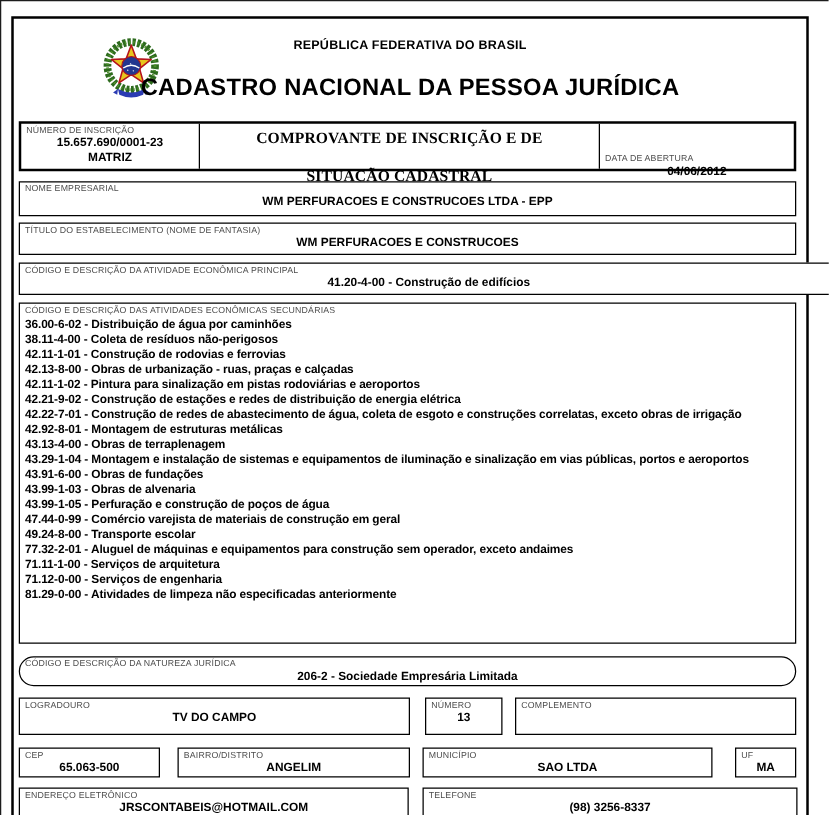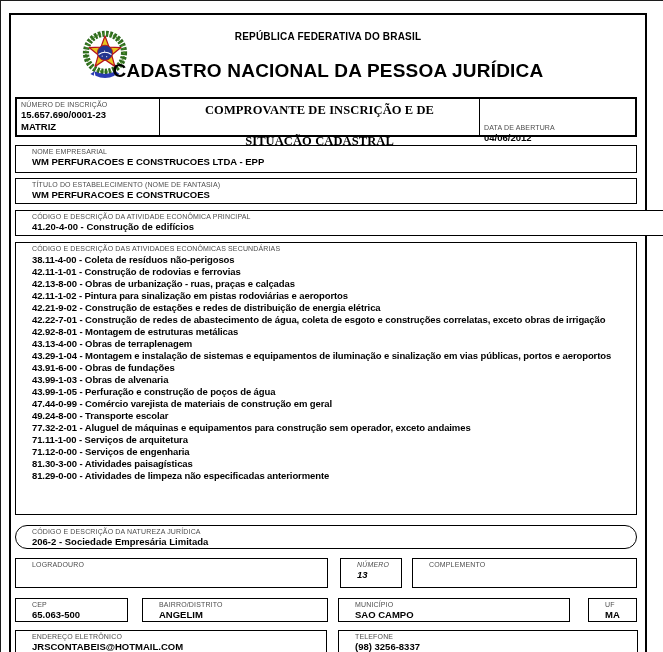--- a/index.html
+++ b/index.html
@@ -19,35 +19,35 @@
   .row1{position:absolute;left:15px;top:97px;width:622px;height:40px;
     border:2px solid #000;box-sizing:border-box;display:flex;background:#fff;}
   .r1cell{box-sizing:border-box;padding:2px 4px 0;}
   .r1c1{width:142px;}
   .r1c2{width:321px;border-left:1.5px solid #000;border-right:1.5px solid #000;
     text-align:center;font-family:Liberation Serif, serif;}
   .r1c3{flex:1;margin-top:23px;}
   .comp-title{font-size:12.5px;font-weight:bold;line-height:15px;margin-top:2px;
     letter-spacing:.1px;}
   .fbox{position:absolute;border:1.5px solid #000;box-sizing:border-box;
-    padding:2px 16px 0;background:#fff;}
+    padding:2px 4px 0;background:#fff;}
   .label{font-size:7px;line-height:8px;color:#4d4d4d;white-space:nowrap;
     letter-spacing:.15px;}
-  .val{font-size:9.5px;font-weight:bold;line-height:12px;color:#000;white-space:nowrap;}
+  .val{font-size:9.5px;font-weight:bold;line-height:12px;color:#000;white-space:nowrap;text-align:center;}
   .acts{margin-top:1px;}
   .acts div{font-size:9.5px;font-weight:bold;line-height:12px;letter-spacing:-0.1px;
     white-space:normal;}
   
   .b-nome       {left:15px; top:145px; width:622px; height:28px;}
   .b-titulo     {left:15px; top:178px; width:622px; height:26px;}
   .b-ativprin   {left:15px; top:210px; width:656px; height:26px;}
   .b-ativsec    {left:15px; top:242px; width:622px; height:273px;}
   .b-natureza   {left:15px; top:525px; width:622px; height:24px;border-radius:12px;}
   .b-logradouro {left:15px; top:558px; width:313px; height:30px;}
-  .b-numero     {left:340px;top:558px; width:62px;  height:30px;font-style:italic;}
+  .b-numero     {left:340px;top:558px; width:62px;  height:30px;}
   .b-complemento{left:412px;top:558px; width:225px; height:30px;}
   .b-cep        {left:15px; top:598px; width:113px; height:24px;}
   .b-bairro     {left:142px;top:598px; width:186px; height:24px;}
   .b-municipio  {left:338px;top:598px; width:232px; height:24px;}
   .b-uf         {left:588px;top:598px; width:49px;  height:24px;}
   .b-endereco   {left:15px; top:630px; width:312px; height:30px;}
   .b-telefone   {left:338px;top:630px; width:300px; height:30px;}
 </style>
 </head>
 <body>
@@ -99,70 +99,71 @@
 </div>
 
 <div class="fbox b-ativprin">
   <div class="label">CÓDIGO E DESCRIÇÃO DA ATIVIDADE ECONÔMICA PRINCIPAL</div>
   <div class="val">41.20-4-00 - Construção de edifícios</div>
 </div>
 
 <div class="fbox b-ativsec">
   <div class="label">CÓDIGO E DESCRIÇÃO DAS ATIVIDADES ECONÔMICAS SECUNDÁRIAS</div>
   <div class="acts">
+      <div>36.00-6-02 - Distribuição de água por caminhões</div>
       <div>38.11-4-00 - Coleta de resíduos não-perigosos</div>
       <div>42.11-1-01 - Construção de rodovias e ferrovias</div>
       <div>42.13-8-00 - Obras de urbanização - ruas, praças e calçadas</div>
       <div>42.11-1-02 - Pintura para sinalização em pistas rodoviárias e aeroportos</div>
       <div>42.21-9-02 - Construção de estações e redes de distribuição de energia elétrica</div>
       <div>42.22-7-01 - Construção de redes de abastecimento de água, coleta de esgoto e construções correlatas, exceto obras de irrigação</div>
       <div>42.92-8-01 - Montagem de estruturas metálicas</div>
       <div>43.13-4-00 - Obras de terraplenagem</div>
       <div>43.29-1-04 - Montagem e instalação de sistemas e equipamentos de iluminação e sinalização em vias públicas, portos e aeroportos</div>
       <div>43.91-6-00 - Obras de fundações</div>
       <div>43.99-1-03 - Obras de alvenaria</div>
       <div>43.99-1-05 - Perfuração e construção de poços de água</div>
       <div>47.44-0-99 - Comércio varejista de materiais de construção em geral</div>
       <div>49.24-8-00 - Transporte escolar</div>
       <div>77.32-2-01 - Aluguel de máquinas e equipamentos para construção sem operador, exceto andaimes</div>
       <div>71.11-1-00 - Serviços de arquitetura</div>
       <div>71.12-0-00 - Serviços de engenharia</div>
-      <div>81.30-3-00 - Atividades paisagísticas</div>
       <div>81.29-0-00 - Atividades de limpeza não especificadas anteriormente</div>
     </div>
 </div>
 
 <div class="fbox b-natureza">
   <div class="label">CÓDIGO E DESCRIÇÃO DA NATUREZA JURÍDICA</div>
   <div class="val">206-2 - Sociedade Empresária Limitada</div>
 </div>
 
 <div class="fbox b-logradouro">
   <div class="label">LOGRADOURO</div>
+  <div class="val">TV DO CAMPO</div>
 </div>
 <div class="fbox b-numero">
   <div class="label">NÚMERO</div>
   <div class="val">13</div>
 </div>
 <div class="fbox b-complemento">
   <div class="label">COMPLEMENTO</div>
   <div class="val"></div>
 </div>
 
 <div class="fbox b-cep">
   <div class="label">CEP</div>
   <div class="val">65.063-500</div>
 </div>
 <div class="fbox b-bairro">
   <div class="label">BAIRRO/DISTRITO</div>
   <div class="val">ANGELIM</div>
 </div>
 <div class="fbox b-municipio">
   <div class="label">MUNICÍPIO</div>
-  <div class="val">SAO CAMPO</div>
+  <div class="val">SAO LTDA</div>
 </div>
 <div class="fbox b-uf">
   <div class="label">UF</div>
   <div class="val">MA</div>
 </div>
 
 <div class="fbox b-endereco">
   <div class="label">ENDEREÇO ELETRÔNICO</div>
   <div class="val">JRSCONTABEIS@HOTMAIL.COM</div>
 </div>

